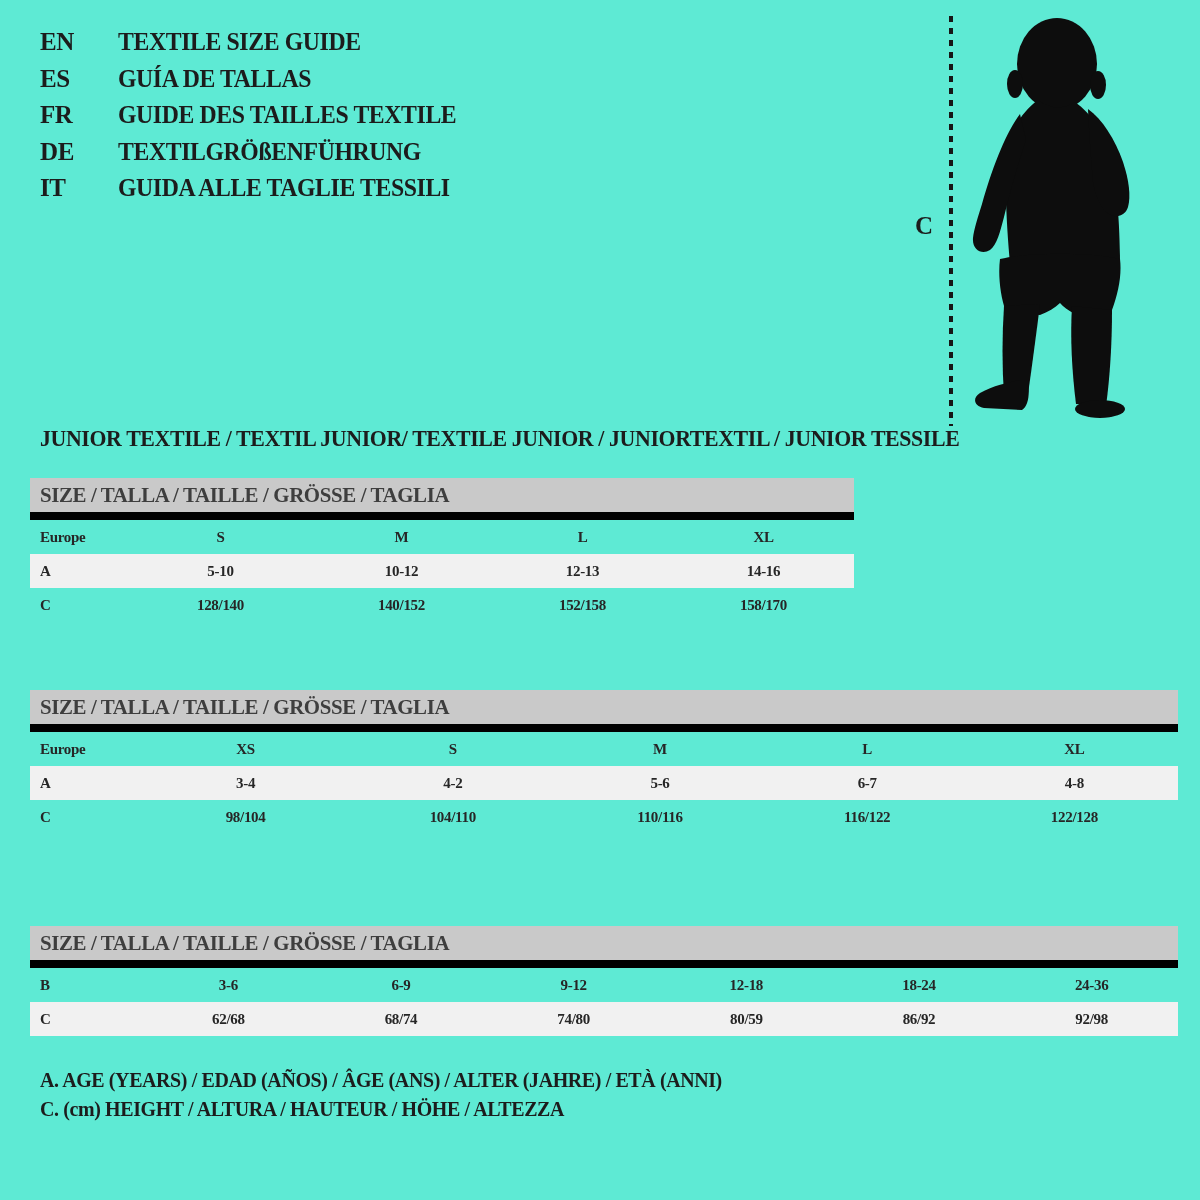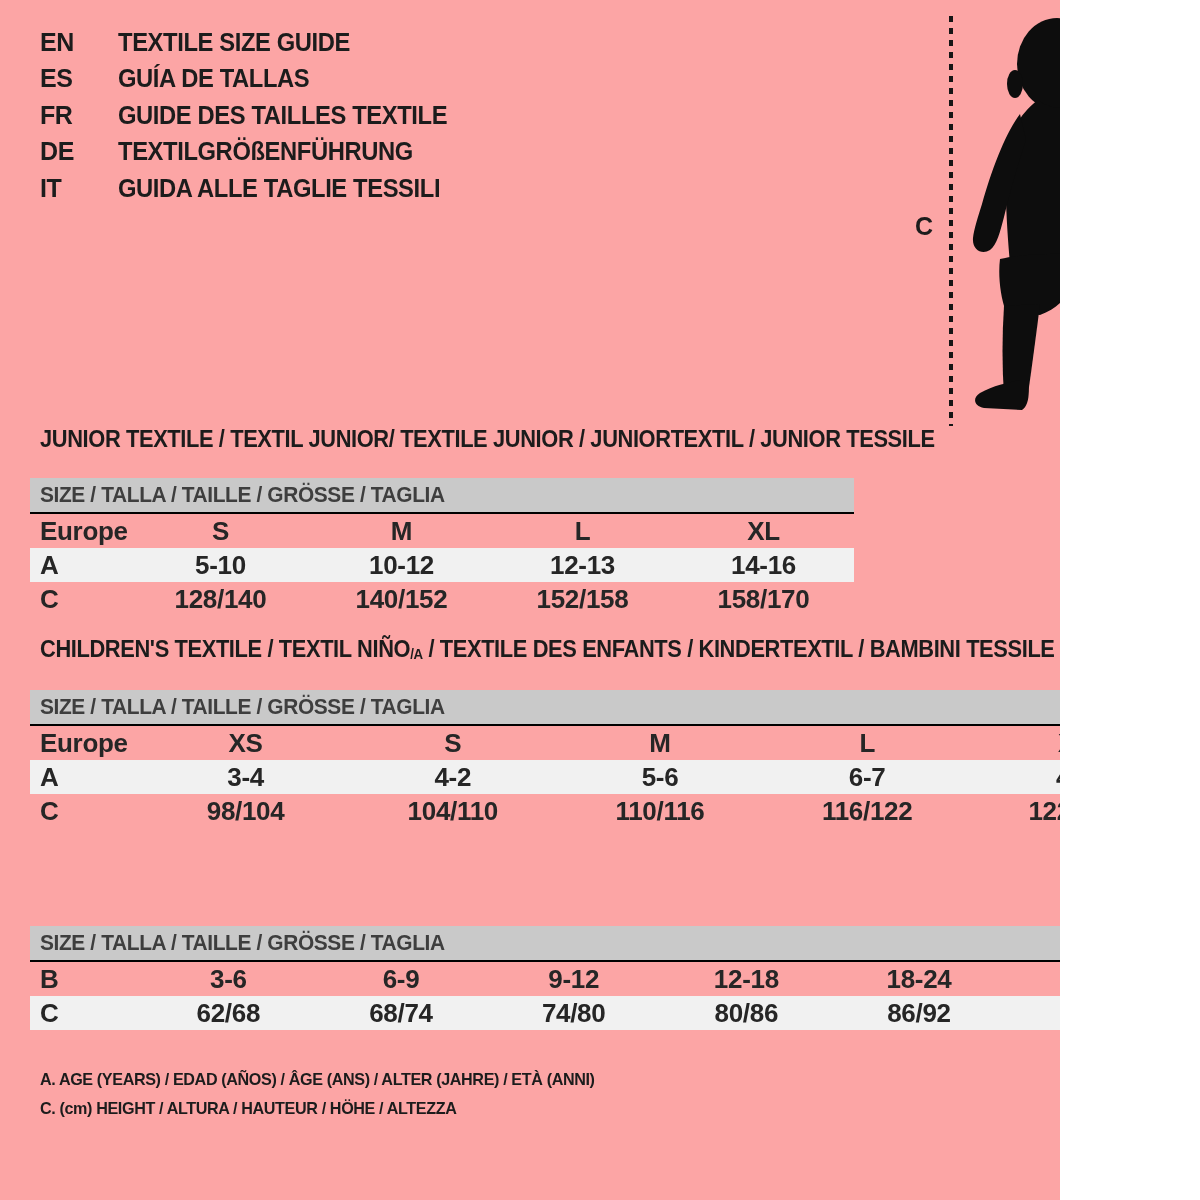--- a/index.html
+++ b/index.html
@@ -1,19 +1,19 @@
 <!DOCTYPE html>
 <html><head>
 <meta charset="utf-8">
 <style>
   html,body { margin:0; padding:0; background:#fff; }
   #page {
-    position:relative; width:1060px; height:1200px;
-    background:#fca5a5; overflow:hidden;
-    font-family:Liberation Sans, sans-serif;
+    position:relative; width:1200px; height:1200px;
+    background:#5eead4; overflow:hidden;
+    font-family:Liberation Serif, serif;
     font-weight:bold; color:#1c1c1c;
   }
   .cond { display:inline-block; transform:scaleX(0.95); transform-origin:0 50%; white-space:nowrap; }
 
   
   .langs { position:absolute; left:40px; top:24px; font-size:25px; letter-spacing:-0.4px; }
   .lang-row { display:grid; grid-template-columns:78px auto; height:36.5px; align-items:center; white-space:nowrap; }
 
   
   .fig-dash {
@@ -22,34 +22,34 @@
   }
   .fig-c { position:absolute; left:915px; top:212px; font-size:25px; }
   .fig-svg { position:absolute; left:960px; top:14px; }
 
   
   .sec-title { position:absolute; left:40px; font-size:23px; letter-spacing:-0.4px; white-space:nowrap; }
   .sub-a { font-size:14px; vertical-align:-2px; }
   .two-line { line-height:35px; }
   .tbl { position:absolute; left:30px; }
   .band {
-    height:34px; background:#c9c9c9; border-bottom:2px solid #000000;
+    height:34px; background:#c9c9c9; border-bottom:8px solid #000000;
     display:flex; align-items:center; padding-left:10px;
     font-size:22px; color:#3e3e3e; letter-spacing:-0.4px;
   }
-  .row { display:grid; align-items:center; height:34px; font-size:26px; color:#262626; letter-spacing:-0.3px; }
+  .row { display:grid; align-items:center; height:34px; font-size:15px; color:#262626; letter-spacing:-0.3px; }
   .cols4 { grid-template-columns:100px repeat(4,1fr); }
   .cols5 { grid-template-columns:112px repeat(5,1fr); }
   .cols6 { grid-template-columns:112px repeat(6,1fr); }
   .row .lab { padding-left:10px; text-align:left; }
   .row .val { text-align:center; }
   .shade { background:#f1f1f1; }
 
   
-  .legend { position:absolute; left:40px; top:1066px; font-size:17px; line-height:28.5px; letter-spacing:-0.4px; white-space:nowrap; }
+  .legend { position:absolute; left:40px; top:1066px; font-size:21px; line-height:28.5px; letter-spacing:-0.4px; white-space:nowrap; }
 </style>
 </head>
 <body>
 
 <div id="page">
 
   <div class="langs">
     <div class="lang-row">
       <span>EN</span>
       <span class="cond">TEXTILE SIZE GUIDE</span>
@@ -113,23 +113,20 @@
     </div>
     <div class="row cols4">
       <span class="lab">C</span>
       <span class="val">128/140</span>
       <span class="val">140/152</span>
       <span class="val">152/158</span>
       <span class="val">158/170</span>
     </div>
   </div>
 
-  <div class="sec-title" style="top:636px">
-    <span class="cond"><span>CHILDREN'S TEXTILE / TEXTIL NIÑO</span><span class="sub-a">/A</span><span> / TEXTILE DES ENFANTS / KINDERTEXTIL / BAMBINI TESSILE</span></span>
-  </div>
   <div class="tbl" style="top:690px;width:1148px">
     <div class="band">
       <span class="cond">SIZE / TALLA / TAILLE / GRÖSSE / TAGLIA</span>
     </div>
     <div class="row cols5">
       <span class="lab">Europe</span>
       <span class="val">XS</span>
       <span class="val">S</span>
       <span class="val">M</span>
       <span class="val">L</span>
@@ -164,21 +161,21 @@
       <span class="val">9-12</span>
       <span class="val">12-18</span>
       <span class="val">18-24</span>
       <span class="val">24-36</span>
     </div>
     <div class="row cols6 shade">
       <span class="lab">C</span>
       <span class="val">62/68</span>
       <span class="val">68/74</span>
       <span class="val">74/80</span>
-      <span class="val">80/86</span>
+      <span class="val">80/59</span>
       <span class="val">86/92</span>
       <span class="val">92/98</span>
     </div>
   </div>
 
   <div class="legend">
     <div><span class="cond">A. AGE (YEARS) / EDAD (AÑOS) / ÂGE (ANS) / ALTER (JAHRE) / ETÀ (ANNI)</span></div>
     <div><span class="cond">C. (cm) HEIGHT / ALTURA / HAUTEUR / HÖHE / ALTEZZA</span></div>
   </div>
 

